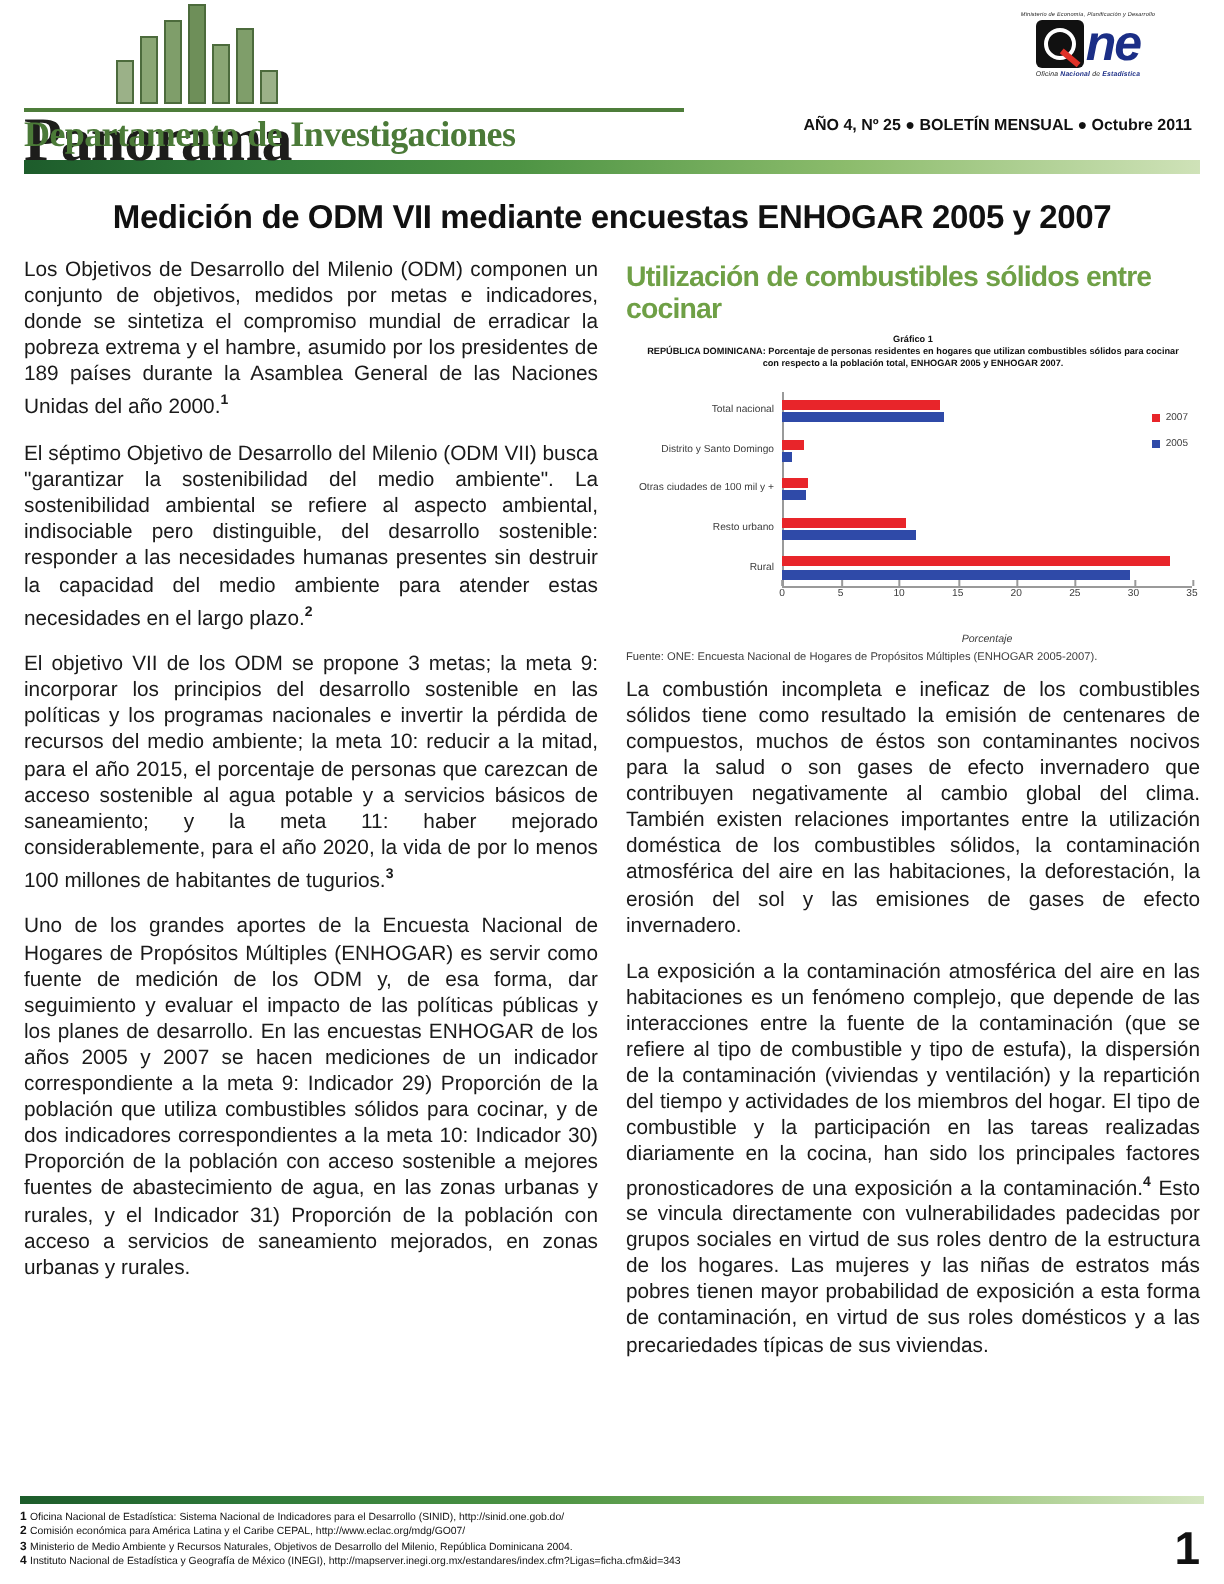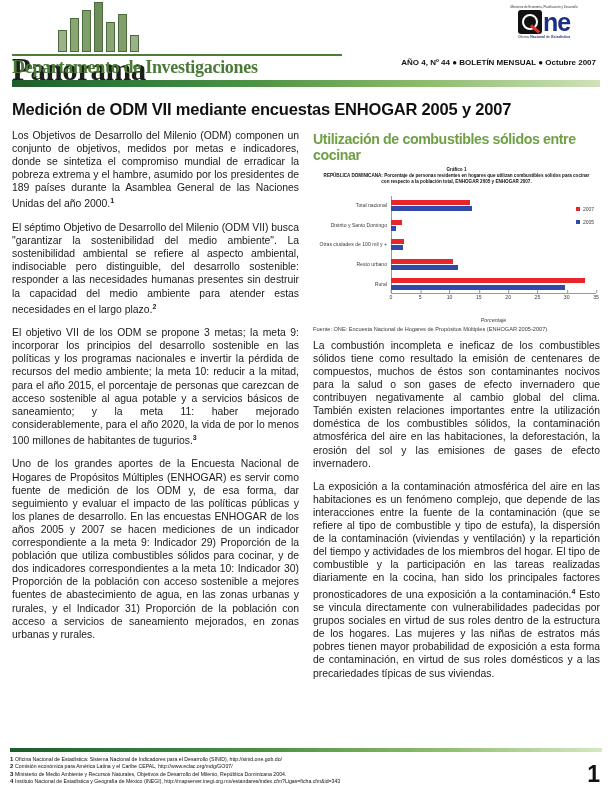--- a/index.html
+++ b/index.html
@@ -27,35 +27,35 @@
   .barlogo i:nth-child(7){height:17px;background:#9bb188;}
   .brandtext{line-height:1;}
   .brandtext .t1,.brandtext .t2{
     font-family:"Liberation Serif", serif;font-weight:bold;color:#1d1d1b;
     font-size:31px;letter-spacing:-0.5px;display:block;
   }
   .brandtext .t1{margin-bottom:-3px;}
   .brandrule{position:absolute;left:2px;top:54px;width:330px;height:2px;background:#4e7d3a;}
   .dept{position:absolute;left:2px;top:57px;font-size:18px;font-weight:bold;color:#4b7a38;letter-spacing:-0.3px;font-family:Liberation Serif, serif;}
 
-  .onelogo{position:absolute;right:6px;top:6px;width:104px;text-align:center;}
+  .onelogo{position:absolute;right:6px;top:6px;width:104px;text-align:center;font-style:italic;}
   .onelogo .ministry{font-size:2.8px;color:#222;letter-spacing:0.1px;line-height:1;margin-bottom:1px;white-space:nowrap;}
   .onelogo .onebox{display:flex;align-items:center;justify-content:center;}
   .onelogo .oglyph{width:24px;height:24px;background:#111;border-radius:3px;position:relative;display:inline-block;}
   .onelogo .oglyph:before{content:"";position:absolute;left:4px;top:4px;width:16px;height:16px;border:2.5px solid #fff;border-radius:50%;box-sizing:border-box;}
   .onelogo .oglyph:after{content:"";position:absolute;left:13px;top:14px;width:11px;height:2.6px;background:#e03127;transform:rotate(40deg);transform-origin:left center;}
   .onelogo .ne{font-family:"Liberation Sans",sans-serif;font-weight:bold;font-size:25px;line-height:22px;color:#1b2e86;letter-spacing:-1px;margin-left:1px;}
   .onelogo .ofic{font-size:3.4px;color:#111;margin-top:1px;letter-spacing:0.1px;white-space:nowrap;}
   .onelogo .ofic b{color:#1b2e86;}
   .issue{position:absolute;right:6px;top:58px;font-size:8px;font-weight:bold;color:#111;white-space:nowrap;}
 
   .greenband{height:7px;margin:2px 2px 0 2px;background:linear-gradient(90deg,#1d5c2b 0%,#2f7a3a 18%,#4e9444 42%,#8cbc6c 70%,#cfe2b8 100%);}
 
   
-  .doctitle{margin:13px 2px 10px 2px;font-size:16.5px;font-weight:bold;color:#111;letter-spacing:-0.2px;}
+  .doctitle{margin:13px 2px 10px 2px;font-size:16.5px;font-weight:bold;color:#111;letter-spacing:-0.2px;text-align:center;}
 
   
   .cols{display:flex;gap:14px;padding:0 2px;}
   .col{width:289px;}
   .col p{
     margin:0 0 10px 0;font-size:10.4px;line-height:13.1px;text-align:justify;color:#1a1a1a;
   }
   .col p sup{font-size:7px;font-weight:bold;}
 
   .secthead{font-size:14.2px;font-weight:bold;color:#6fa046;letter-spacing:-0.4px;margin:2px 0 4px 0;}
@@ -114,21 +114,21 @@
     <div class="dept">Departamento de Investigaciones</div>
 
     <div class="onelogo">
       <div class="ministry">Ministerio de Economía, Planificación y Desarrollo</div>
       <div class="onebox">
         <span class="oglyph"></span>
         <span class="ne">ne</span>
       </div>
       <div class="ofic"><span>Oficina </span><b>Nacional</b><span> de </span><b>Estadística</b></div>
     </div>
-    <div class="issue">AÑO 4, Nº 44  ●  BOLETÍN MENSUAL  ●  Octubre 2007</div>
+    <div class="issue">AÑO 4, Nº 25  ●  BOLETÍN MENSUAL  ●  Octubre 2011</div>
   </div>
 
   <div class="greenband"></div>
 
   <div class="doctitle">Medición de ODM VII mediante encuestas ENHOGAR 2005 y 2007</div>
 
   <div class="cols">
 
     <div class="col">
       <p><span>Los Objetivos de Desarrollo del Milenio (ODM) componen un conjunto de objetivos, medidos por metas e indicadores, donde se sintetiza el compromiso mundial de erradicar la pobreza extrema y el hambre, asumido por los presidentes de 189 países durante la Asamblea General de las Naciones Unidas del año 2000.</span><sup>1</sup></p>

